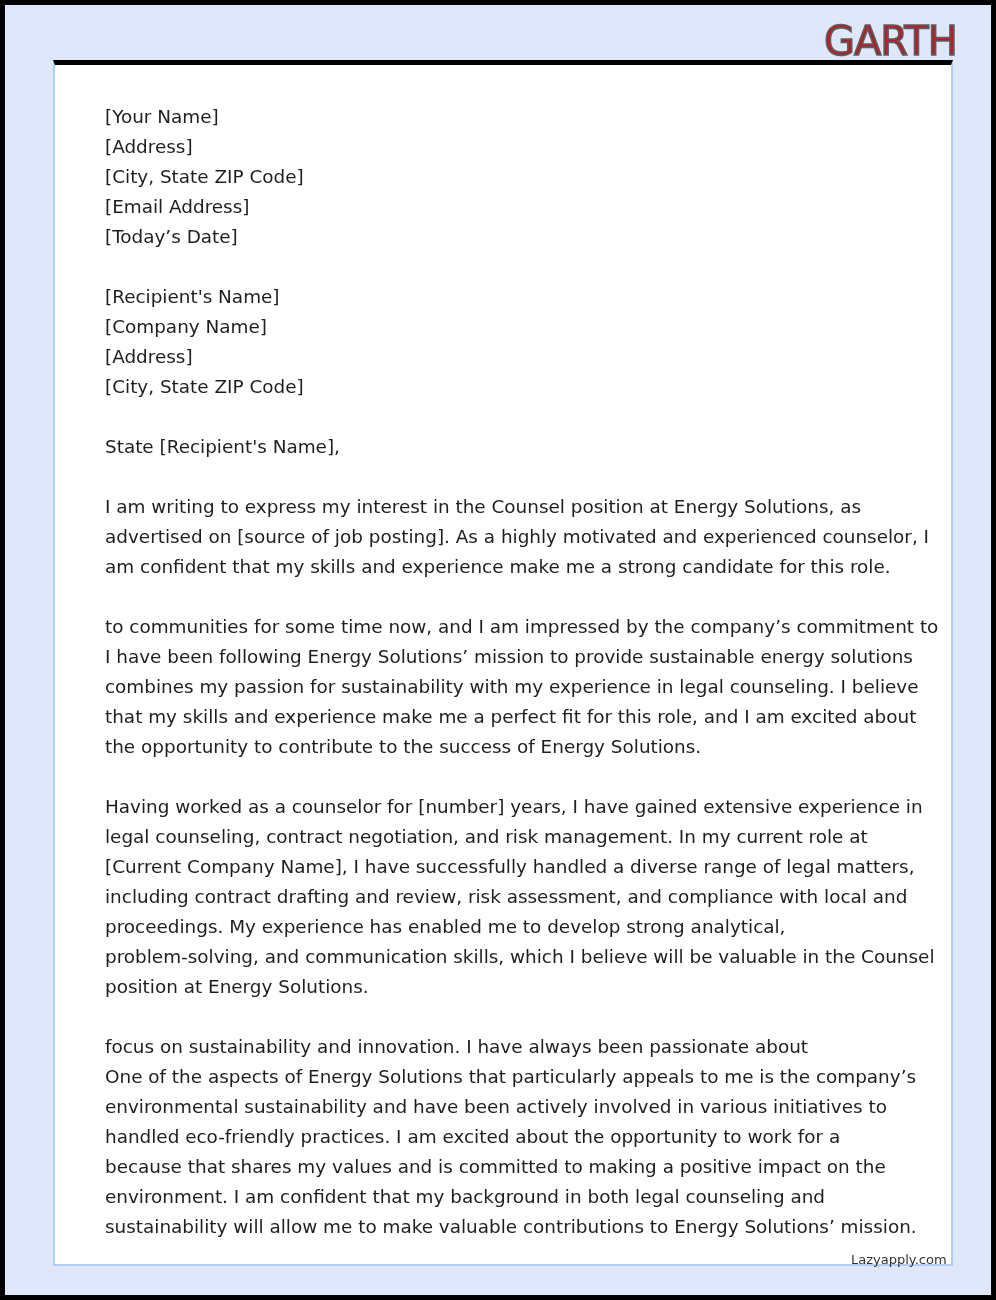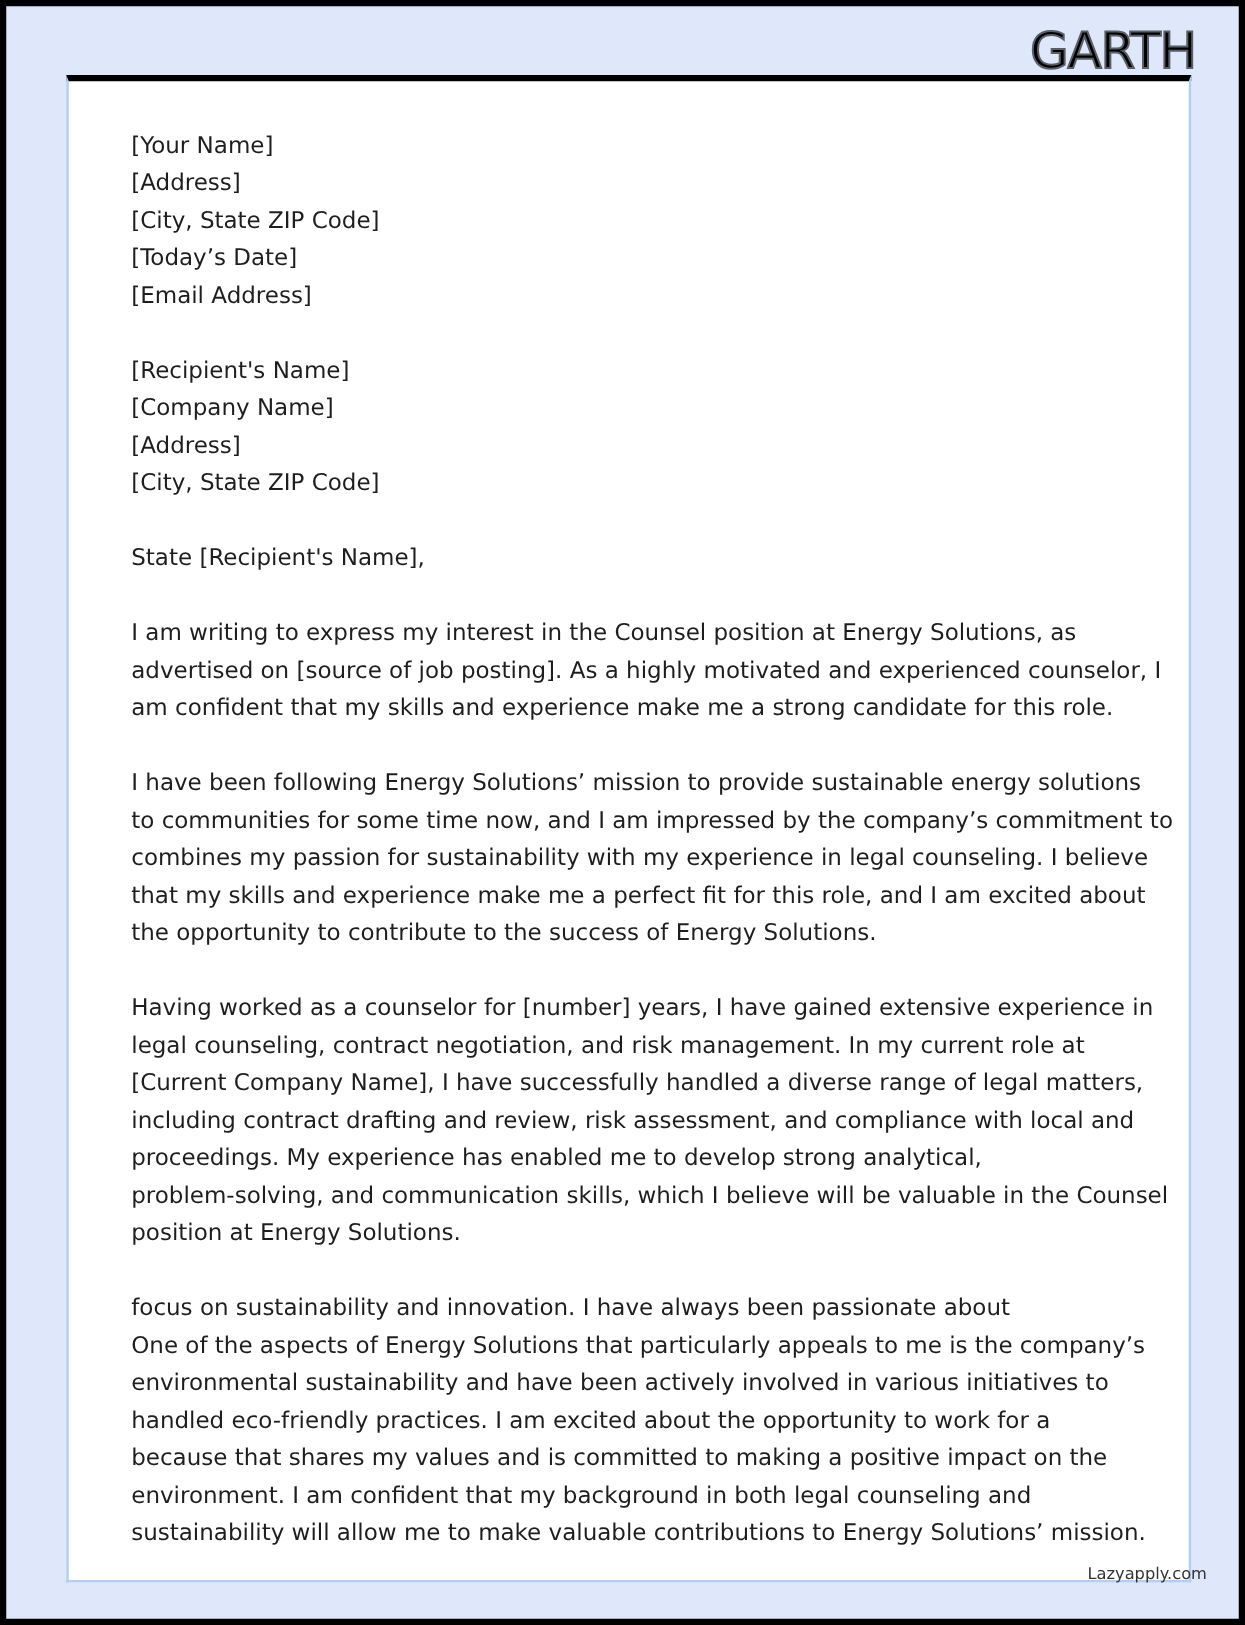--- a/index.html
+++ b/index.html
@@ -26,21 +26,21 @@
       overflow: hidden;
     }
     .logo {
       position: absolute;
       left: 819px;
       top: 12px;
       font-family: "DejaVu Sans", sans-serif;
       font-size: 40px;
       font-weight: normal;
       letter-spacing: -1px;
-      color: #000000;
+      color: #b91c1c;
       -webkit-text-stroke: 1.6px #5a5e66;
       line-height: 48px;
     }
     .page {
       position: absolute;
       left: 48px;
       top: 55px;
       width: 900px;
       height: 1206px;
       box-sizing: border-box;
@@ -52,21 +52,20 @@
     }
     .watermark {
       position: absolute;
       left: 846px;
       top: 1246px;
       font-family: "DejaVu Sans", sans-serif;
       font-size: 13px;
       color: #333;
       line-height: 18px;
       z-index: 3;
-      margin-left: 19px;
     }
     .letter {
       position: absolute;
       left: 100px;
       top: 97px;
       width: 800px;
       font-family: "DejaVu Sans", sans-serif;
       font-size: 18.4px;
       line-height: 30px;
       color: #1e1e1e;
@@ -88,44 +87,44 @@
 <div class="frame">
   <div class="logo">GARTH</div>
 
   <div class="page"></div>
 
   <div class="letter">
     <div>
       <span class="line">[Your Name]</span>
       <span class="line">[Address]</span>
       <span class="line">[City, State ZIP Code]</span>
+      <span class="line">[Email Address]</span>
       <span class="line">[Today’s Date]</span>
-      <span class="line">[Email Address]</span>
     </div>
     <span class="gap"></span>
     <div>
       <span class="line">[Recipient's Name]</span>
       <span class="line">[Company Name]</span>
       <span class="line">[Address]</span>
       <span class="line">[City, State ZIP Code]</span>
     </div>
     <span class="gap"></span>
     <span class="line">State [Recipient's Name],</span>
     <span class="gap"></span>
 
     <div>
       <span class="line">I am writing to express my interest in the Counsel position at Energy Solutions, as</span>
       <span class="line">advertised on [source of job posting]. As a highly motivated and experienced counselor, I</span>
       <span class="line">am confident that my skills and experience make me a strong candidate for this role.</span>
     </div>
     <span class="gap"></span>
 
     <div>
+      <span class="line">to communities for some time now, and I am impressed by the company’s commitment to</span>
       <span class="line">I have been following Energy Solutions’ mission to provide sustainable energy solutions</span>
-      <span class="line">to communities for some time now, and I am impressed by the company’s commitment to</span>
       <span class="line">combines my passion for sustainability with my experience in legal counseling. I believe</span>
       <span class="line">that my skills and experience make me a perfect fit for this role, and I am excited about</span>
       <span class="line">the opportunity to contribute to the success of Energy Solutions.</span>
     </div>
     <span class="gap"></span>
 
     <div>
       <span class="line">Having worked as a counselor for [number] years, I have gained extensive experience in</span>
       <span class="line">legal counseling, contract negotiation, and risk management. In my current role at</span>
       <span class="line">[Current Company Name], I have successfully handled a diverse range of legal matters,</span>

